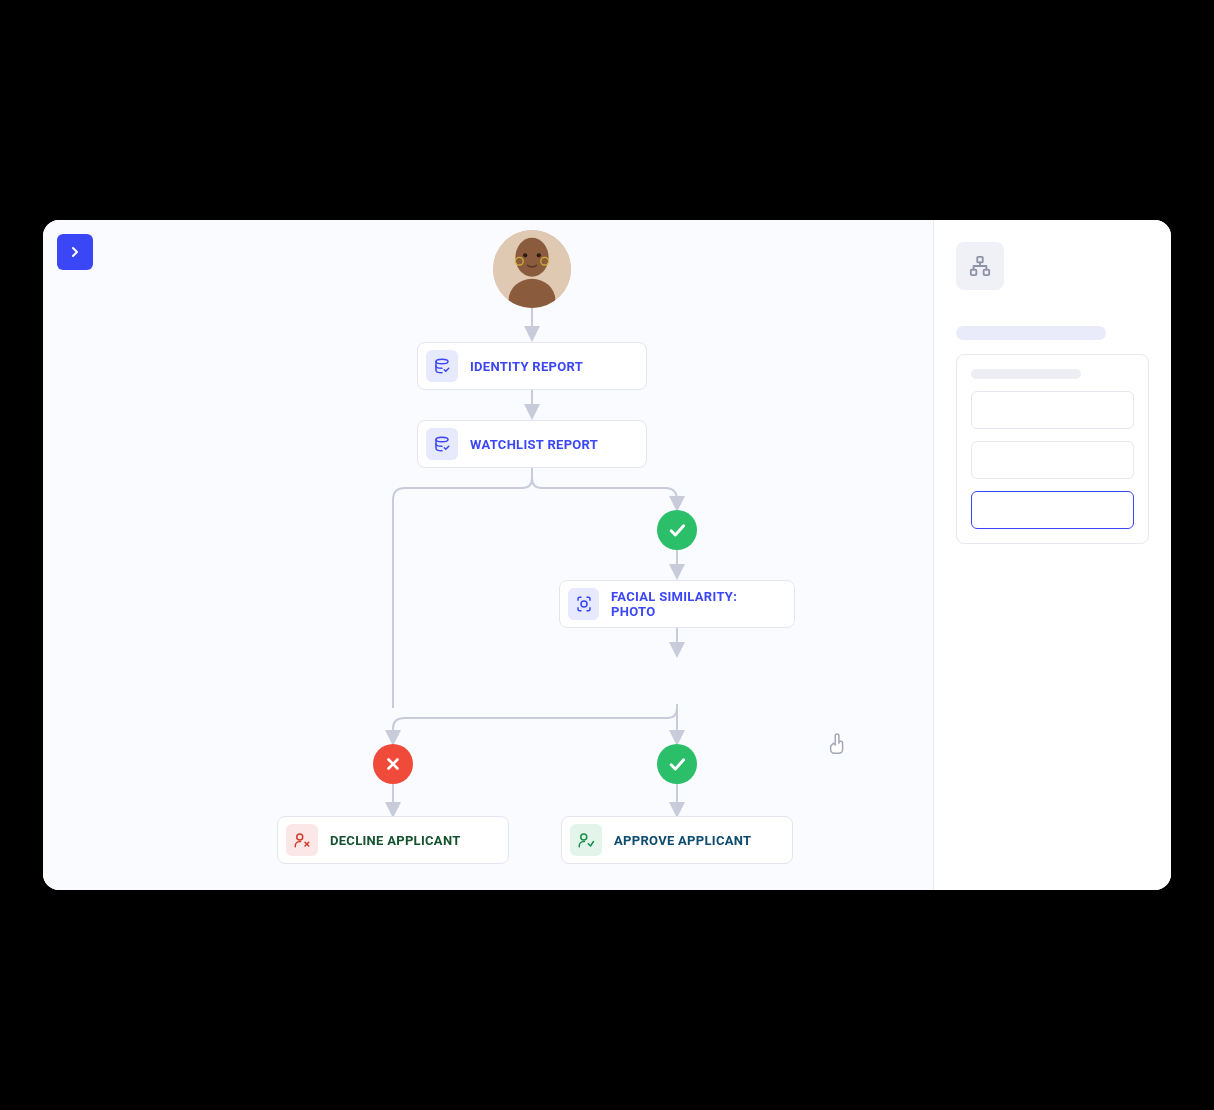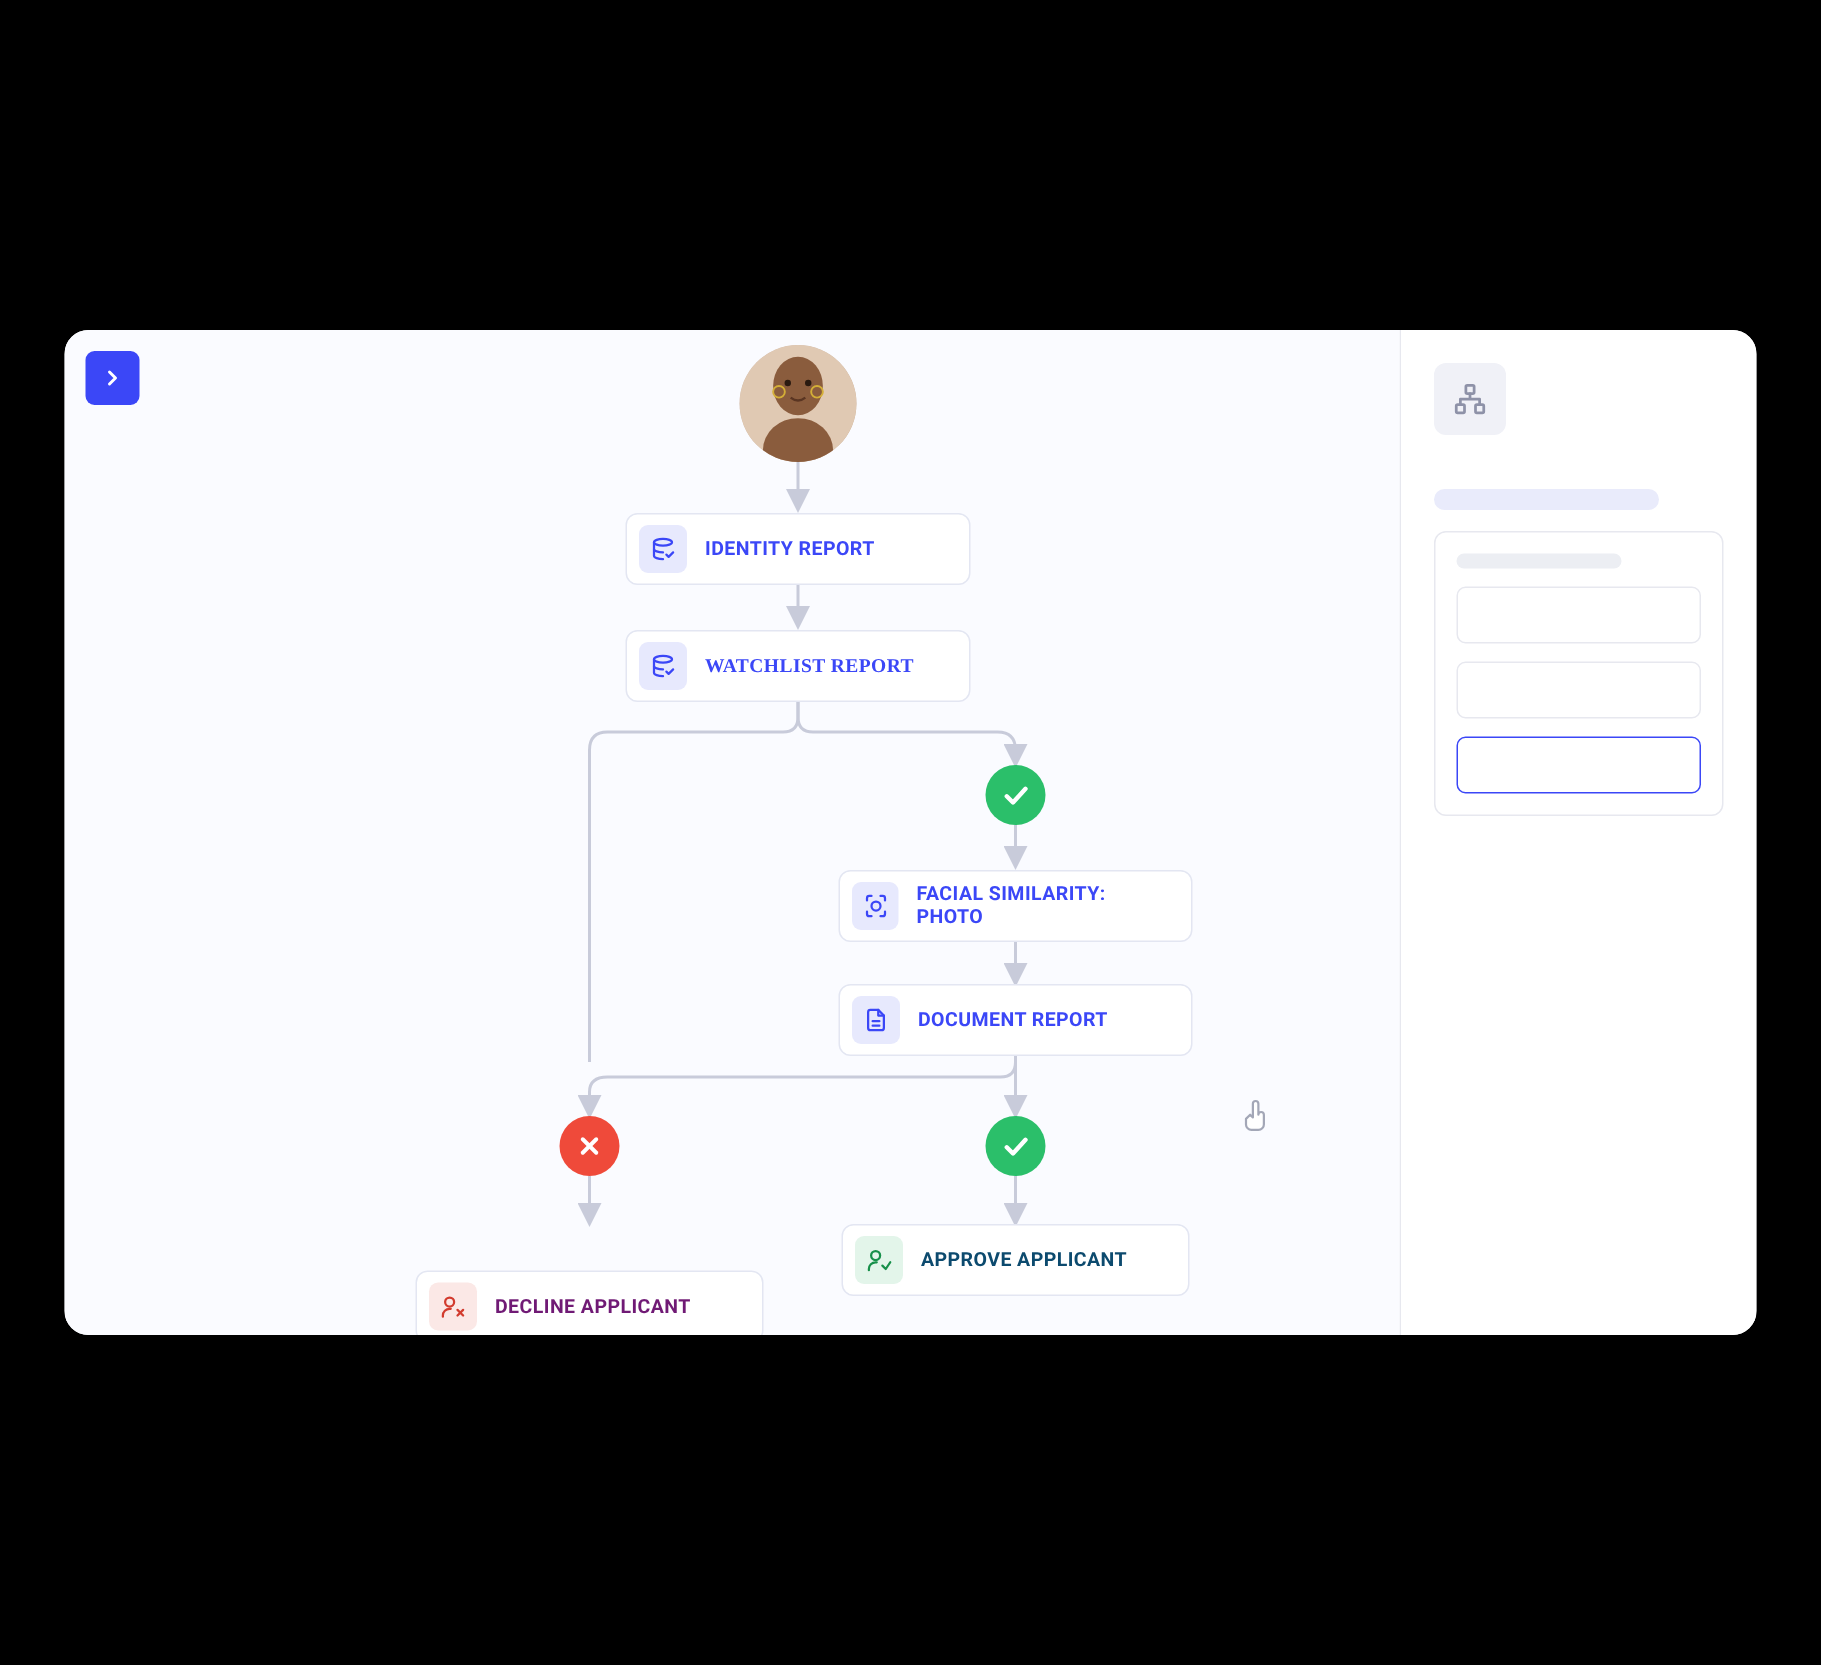--- a/index.html
+++ b/index.html
@@ -121,21 +121,21 @@
   .node .icon-sq {
     width: 32px;
     height: 32px;
     border-radius: 6px;
     display: flex;
     align-items: center;
     justify-content: center;
   }
   .node.blue { color: #3B47F7; }
   .node.blue .icon-sq { background: #e7e9fd; }
-  .node.red  { color: #701a75; margin-top: 31px; }
+  .node.red  { color: #14532d; }
   .node.red  .icon-sq { background: #fbe8e6; }
   .node.green{ color: #0c4a6e; }
   .node.green .icon-sq { background: #e3f5ea; }
 
   .status-circle {
     position: absolute;
     width: 40px;
     height: 40px;
     border-radius: 50%;
     display: flex;
@@ -220,21 +220,21 @@
         <svg width="18" height="18" viewBox="0 0 24 24" fill="none" stroke="#3B47F7" stroke-width="2" stroke-linecap="round" stroke-linejoin="round">
             <ellipse cx="12" cy="6" rx="8" ry="3"></ellipse>
             <path d="M4 6v6c0 1.7 3.6 3 8 3"></path>
             <path d="M4 12v6c0 1.7 3.6 3 8 3"></path>
             <path d="M15 17l2 2 4-4"></path>
           </svg>
       </div>
       <span>IDENTITY REPORT</span>
     </div>
 
-    <div class="node blue" style="left:374px; top:200px; width:230px;font-family:Liberation Serif, serif;">
+    <div class="node blue" style="left:374px; top:200px; width:230px;">
       <div class="icon-sq">
         <svg width="18" height="18" viewBox="0 0 24 24" fill="none" stroke="#3B47F7" stroke-width="2" stroke-linecap="round" stroke-linejoin="round">
             <ellipse cx="12" cy="6" rx="8" ry="3"></ellipse>
             <path d="M4 6v6c0 1.7 3.6 3 8 3"></path>
             <path d="M4 12v6c0 1.7 3.6 3 8 3"></path>
             <path d="M15 17l2 2 4-4"></path>
           </svg>
       </div>
       <span>WATCHLIST REPORT</span>
     </div>
@@ -248,29 +248,20 @@
     <div class="node blue" style="left:516px; top:360px; width:236px;">
       <div class="icon-sq">
         <svg width="18" height="18" viewBox="0 0 24 24" fill="none" stroke="#3B47F7" stroke-width="2" stroke-linecap="round" stroke-linejoin="round">
             <path d="M4 7V5a2 2 0 012-2h2M20 7V5a2 2 0 00-2-2h-2M4 17v2a2 2 0 002 2h2M20 17v2a2 2 0 01-2 2h-2"></path>
             <circle cx="12" cy="12" r="4"></circle>
           </svg>
       </div>
       <span>FACIAL SIMILARITY: PHOTO</span>
     </div>
 
-    <div class="node blue" style="left:516px; top:436px; width:236px;">
-      <div class="icon-sq">
-        <svg width="18" height="18" viewBox="0 0 24 24" fill="none" stroke="#3B47F7" stroke-width="2" stroke-linecap="round" stroke-linejoin="round">
-            <path d="M14 3H7a2 2 0 00-2 2v14a2 2 0 002 2h10a2 2 0 002-2V8z"></path>
-            <path d="M14 3v5h5M9 13h6M9 17h6"></path>
-          </svg>
-      </div>
-      <span>DOCUMENT REPORT</span>
-    </div>
 
     <div class="status-circle red" style="left:330px; top:524px;">
       <svg width="18" height="18" viewBox="0 0 24 24" fill="none" stroke="#fff" stroke-width="3.5" stroke-linecap="round">
           <line x1="6" y1="6" x2="18" y2="18"></line>
           <line x1="18" y1="6" x2="6" y2="18"></line>
         </svg>
     </div>
 
     <div class="status-circle green" style="left:614px; top:524px;">
       <svg width="20" height="20" viewBox="0 0 24 24" fill="none" stroke="#fff" stroke-width="3.5" stroke-linecap="round" stroke-linejoin="round">

